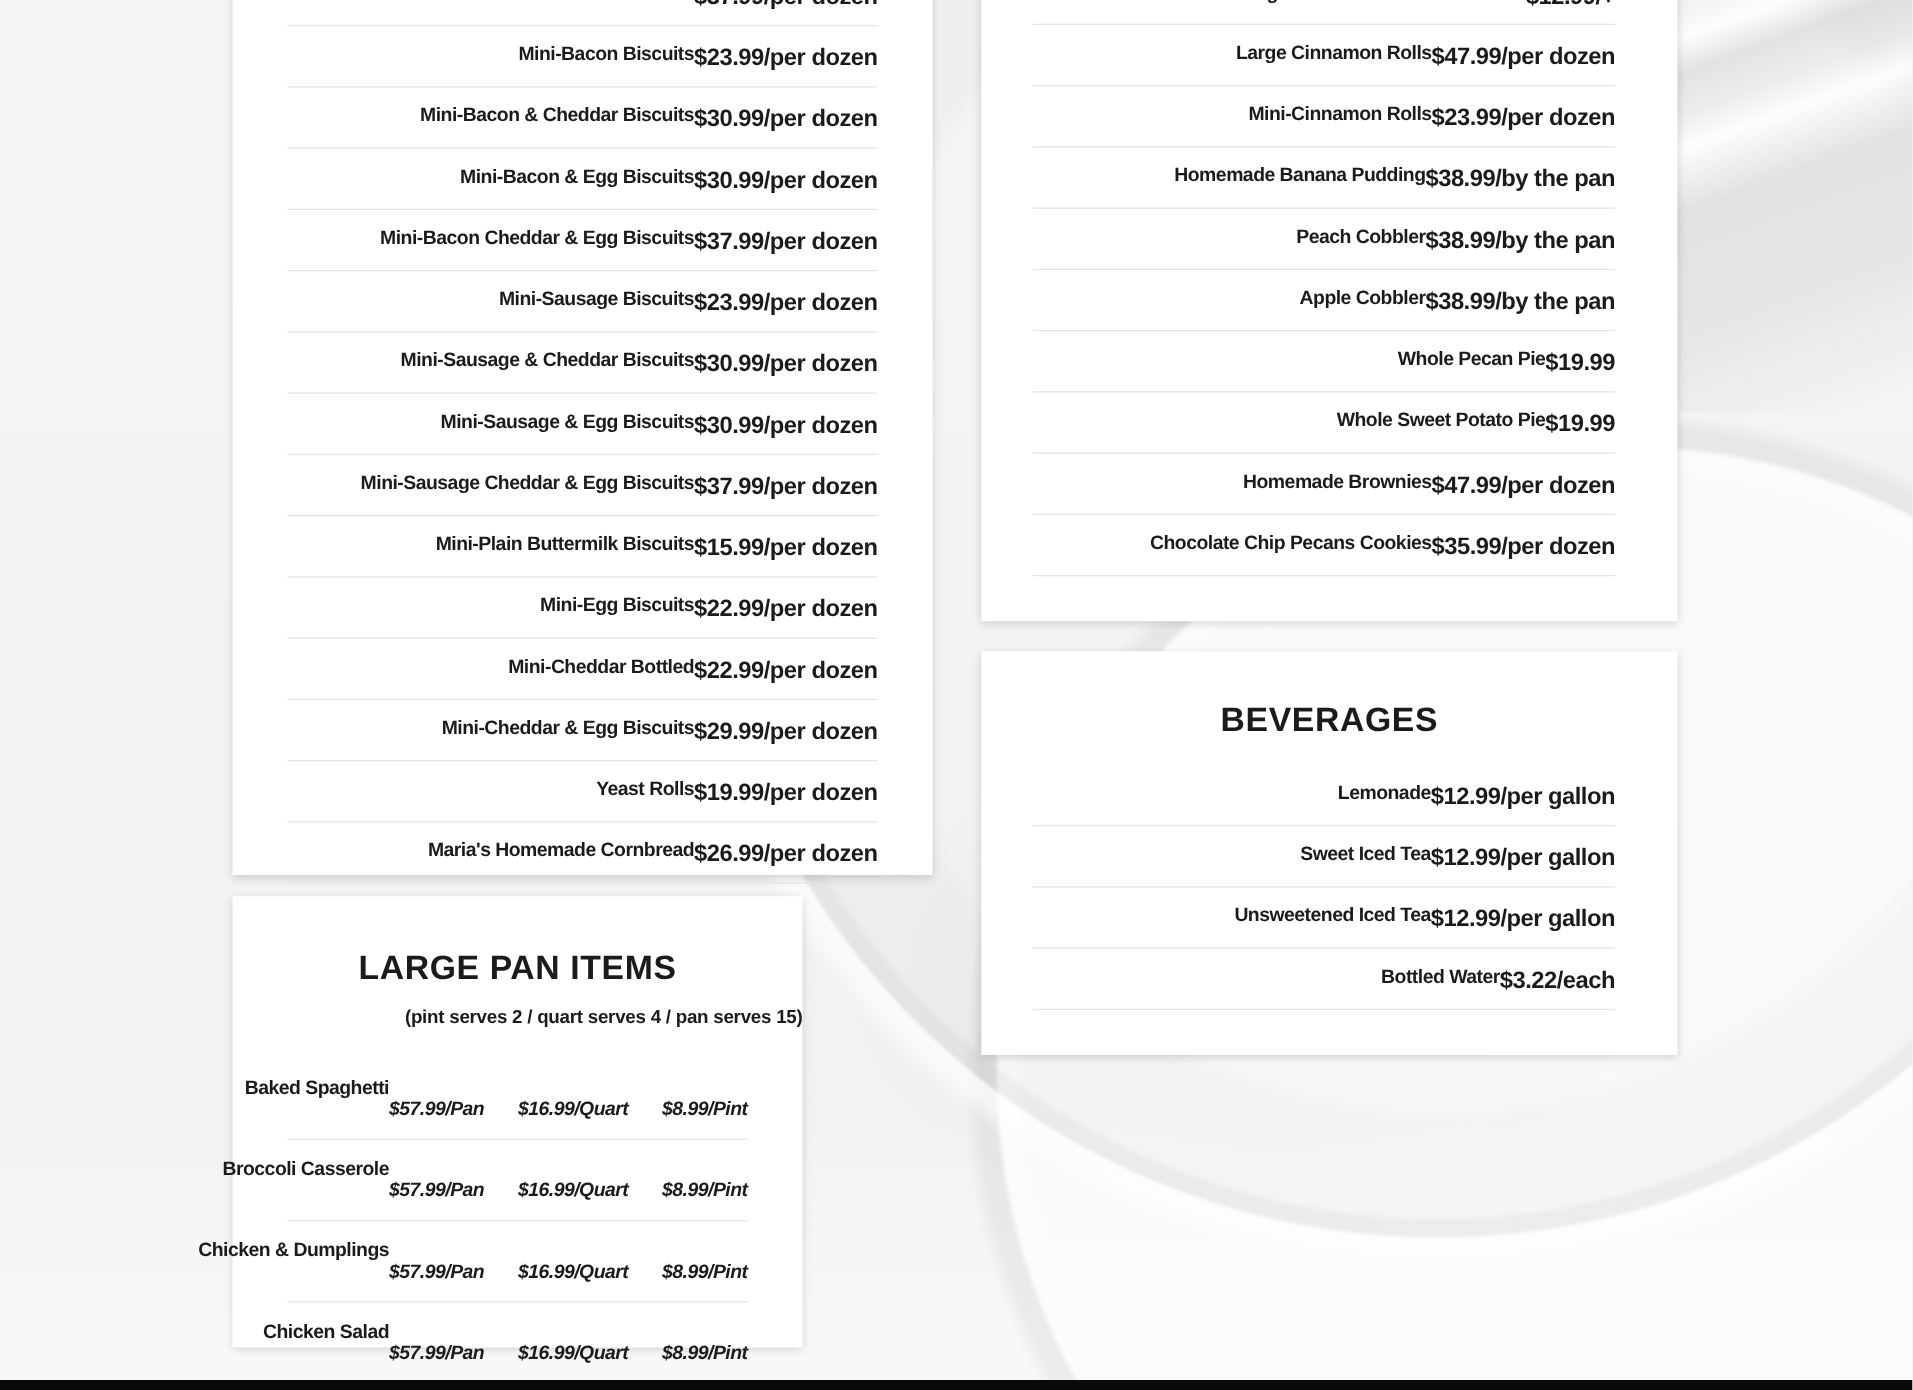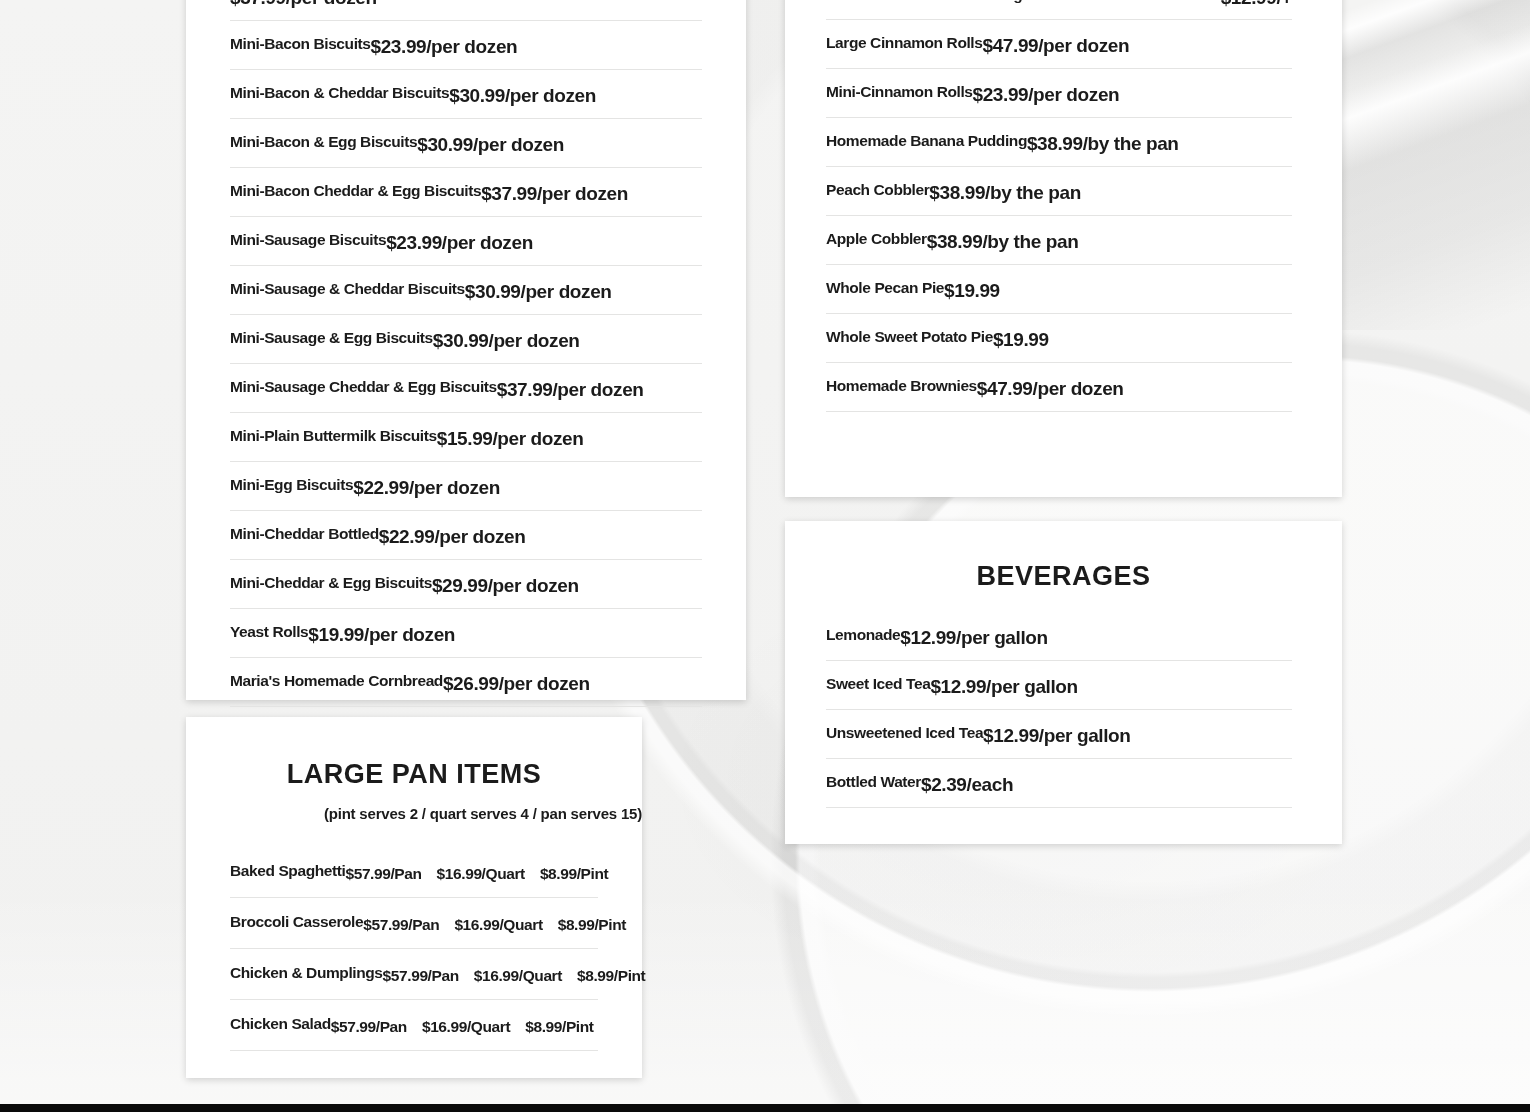--- a/index.html
+++ b/index.html
@@ -48,21 +48,21 @@
   }
   .card-a{left:186px;top:-13px;width:560px;height:713px;}
   .card-b{left:186px;top:717px;width:456px;height:361px;}
   .card-c{left:785px;top:-16px;width:557px;height:513px;}
   .card-d{left:785px;top:521px;width:557px;height:323px;}
 
   .rows{padding:0 44px;}
   .card-c .rows,.card-d .rows{padding:0 50px 0 41px;}
 
   .row{
-    display:flex;justify-content:flex-start;align-items:flex-start;
+    display:flex;justify-content:flex-end;align-items:flex-start;
     padding:12px 0;border-bottom:1px solid #e4e4e3;
   }
   .nm{
     font-size:15.5px;font-weight:700;letter-spacing:-0.4px;
     line-height:21px;white-space:nowrap;
   }
   .pr{
     font-size:19px;font-weight:700;letter-spacing:-0.4px;
     line-height:21px;white-space:nowrap;margin-top:3px;text-align:right;
   }
@@ -82,21 +82,21 @@
   .card-b .card-title{margin-top:42px;}
   .card-d .card-title{margin-top:40px;}
   .card-subtitle{
     text-align:right;font-size:15px;font-weight:700;letter-spacing:-0.2px;
     line-height:18px;margin-top:16px;margin-left:40px;
   }
   .card-b .rows{margin-top:24px;}
   .card-d .rows{margin-top:21px;}
   .card-b .row{padding:13px 0;}
 
-  .pan-prices{display:flex;gap:15px;margin-top:3px;}
+  .pan-prices{display:flex;gap:27px;margin-top:17px;font-style:italic;}
   .pan-prices span{
     font-size:15.5px;font-weight:700;letter-spacing:-0.4px;
     line-height:21px;white-space:nowrap;
   }
 </style>
 </head>
 <body>
 
 <div class="bg-photo"></div>
 <div class="bg-topright"></div>
@@ -268,20 +268,24 @@
         <div class="row">
           <span class="nm">Whole Sweet Potato Pie</span>
           <span class="pr">$19.99</span>
         </div>
 
         <div class="row">
           <span class="nm">Homemade Brownies</span>
           <span class="pr">$47.99/per dozen</span>
         </div>
 
+        <div class="row">
+          <span class="nm">Chocolate Chip Pecans Cookies</span>
+          <span class="pr">$35.99/per dozen</span>
+        </div>
       </div>
   </div>
 </section>
 
 <section class="card card-d">
   <h2 class="card-title">BEVERAGES</h2>
   <div class="rows">
 
       <div class="row">
         <span class="nm">Lemonade</span>
@@ -293,18 +297,18 @@
         <span class="pr">$12.99/per gallon</span>
       </div>
 
       <div class="row">
         <span class="nm">Unsweetened Iced Tea</span>
         <span class="pr">$12.99/per gallon</span>
       </div>
 
       <div class="row">
         <span class="nm">Bottled Water</span>
-        <span class="pr">$2.39/each</span>
+        <span class="pr">$3.22/each</span>
       </div>
     </div>
 </section>
 
 <div class="footer-bar"></div>
 
 </body></html>

